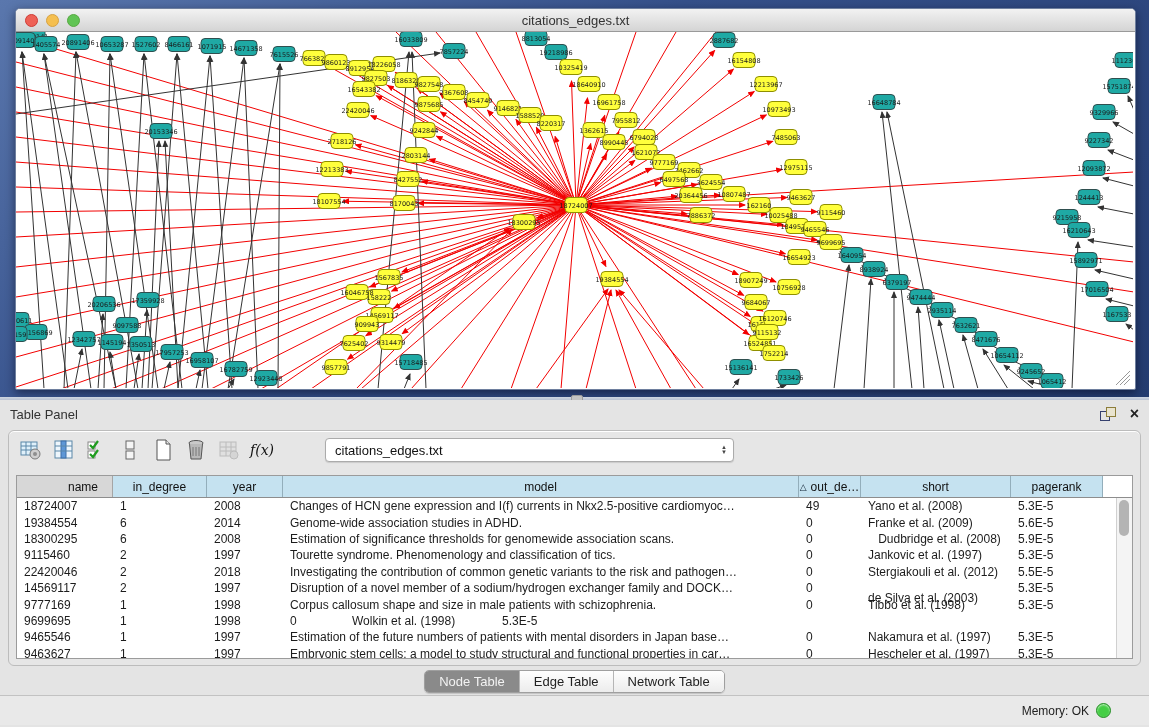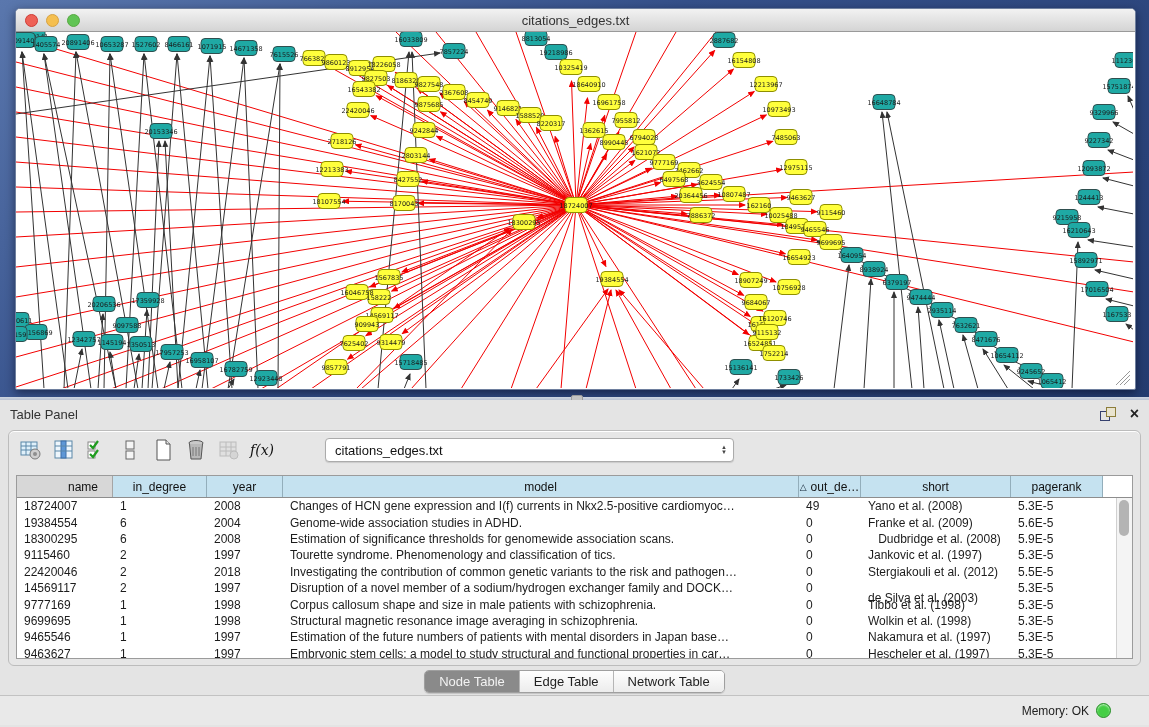--- a/index.html
+++ b/index.html
@@ -639,21 +639,21 @@
               <div class="td" style="width: 94px;">1</div>
               <div class="td" style="width: 76px;">2008</div>
               <div class="td" style="width: 516px;">Changes of HCN gene expression and I(f) currents in Nkx2.5-positive cardiomyoc…</div>
               <div class="td" style="width: 62px;">49</div>
               <div class="td" style="width: 150px;">Yano et al. (2008)</div>
               <div class="td" style="width: 92px;">5.3E-5</div>
             </div>
             <div class="trow">
               <div class="td" style="width: 96px;">19384554</div>
               <div class="td" style="width: 94px;">6</div>
-              <div class="td" style="width: 76px;">2004</div>
+              <div class="td" style="width: 76px;">2014</div>
               <div class="td" style="width: 516px;">Genome-wide association studies in ADHD.</div>
               <div class="td" style="width: 62px;">0</div>
               <div class="td" style="width: 150px;">Franke et al. (2009)</div>
               <div class="td" style="width: 92px;">5.6E-5</div>
             </div>
             <div class="trow">
               <div class="td" style="width: 96px;">18300295</div>
               <div class="td" style="width: 94px;">6</div>
               <div class="td" style="width: 76px;">2008</div>
               <div class="td" style="width: 516px;">Estimation of significance thresholds for genomewide association scans.</div>
@@ -694,21 +694,20 @@
               <div class="td" style="width: 76px;">1998</div>
               <div class="td" style="width: 516px;">Corpus callosum shape and size in male patients with schizophrenia.</div>
               <div class="td" style="width: 62px;">0</div>
               <div class="td" style="width: 150px;">Tibbo et al. (1998)</div>
               <div class="td" style="width: 92px;">5.3E-5</div>
             </div>
             <div class="trow">
               <div class="td" style="width: 96px;">9699695</div>
               <div class="td" style="width: 94px;">1</div>
               <div class="td" style="width: 76px;">1998</div>
-              <div class="td" style="width: 516px;">Structural magnetic resonance image averaging in schizophrenia.</div>
               <div class="td" style="width: 62px;">0</div>
               <div class="td" style="width: 150px;">Wolkin et al. (1998)</div>
               <div class="td" style="width: 92px;">5.3E-5</div>
             </div>
             <div class="trow">
               <div class="td" style="width: 96px;">9465546</div>
               <div class="td" style="width: 94px;">1</div>
               <div class="td" style="width: 76px;">1997</div>
               <div class="td" style="width: 516px;">Estimation of the future numbers of patients with mental disorders in Japan base…</div>
               <div class="td" style="width: 62px;">0</div>

